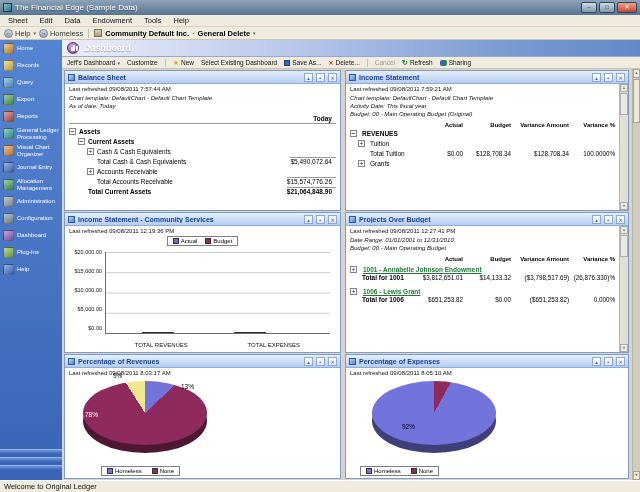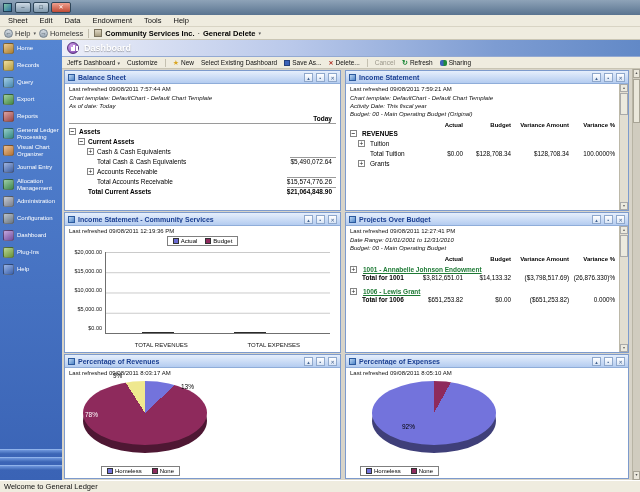--- a/index.html
+++ b/index.html
@@ -117,20 +117,21 @@
   .sbtn{position:absolute;left:0;width:7px;height:9px;background:#eae7db;border:1px solid #a8a496;font-size:3.5px;line-height:7px;text-align:center;color:#555;}
   .sbtn.up{top:0;} .sbtn.down{bottom:0;}
   .sthumb{position:absolute;left:0;top:10px;width:7px;height:44px;background:#eae7db;border:1px solid #a8a496;}
   .statusbar{position:absolute;left:0;top:480px;width:640px;height:12px;background:#efecdf;border-top:1px solid #fff;display:flex;align-items:center;padding:0 4px;font-size:7.5px;color:#111;}
 </style>
 </head>
 <body>
 
 <div class="titlebar">
   <div class="app-icon"></div>
+  <span class="tb-title">The Financial Edge (Sample Data)</span>
   <div class="winbtns">
     <div class="winbtn">–</div>
     <div class="winbtn">□</div>
     <div class="winbtn close-btn">✕</div>
   </div>
 </div>
 
 <div class="menubar">
   <div id="menu-items" style="display: flex;">
       <span class="menu-item">Sheet</span>
@@ -147,21 +148,21 @@
     <span class="nav-circle">←</span>
     <span>Help</span>
   </span>
   <span class="dd">▾</span>
   <span class="navbtn">
     <span class="nav-circle">→</span>
     <span>Homeless</span>
   </span>
   <span class="nav-sep"></span>
   <span class="org-icon"></span>
-  <span class="nav-ctx">Community Services Inc.</span>
+  <span class="nav-ctx">Community Default Inc.</span>
   <span>·</span>
   <span class="nav-mod">General Delete</span>
   <span class="dd">▾</span>
 </div>
 
 <div class="sidebar">
   <div id="side-items">
       <div class="side-item">
         <span class="side-icon" style="background: linear-gradient(145deg, rgba(255, 255, 255, 0.45), rgba(0, 0, 0, 0.2)), rgb(215, 159, 60);"></span>
         <span class="side-label">Home</span>
@@ -559,14 +560,14 @@
 
 </div>
 
 <div class="vscroll">
   <div class="sbtn up">▲</div>
   <div class="sthumb"></div>
   <div class="sbtn down">▼</div>
 </div>
 
 <div class="statusbar">
-  <span>Welcome to General Ledger</span>
+  <span>Welcome to Original Ledger</span>
 </div>
 
 </body></html>

